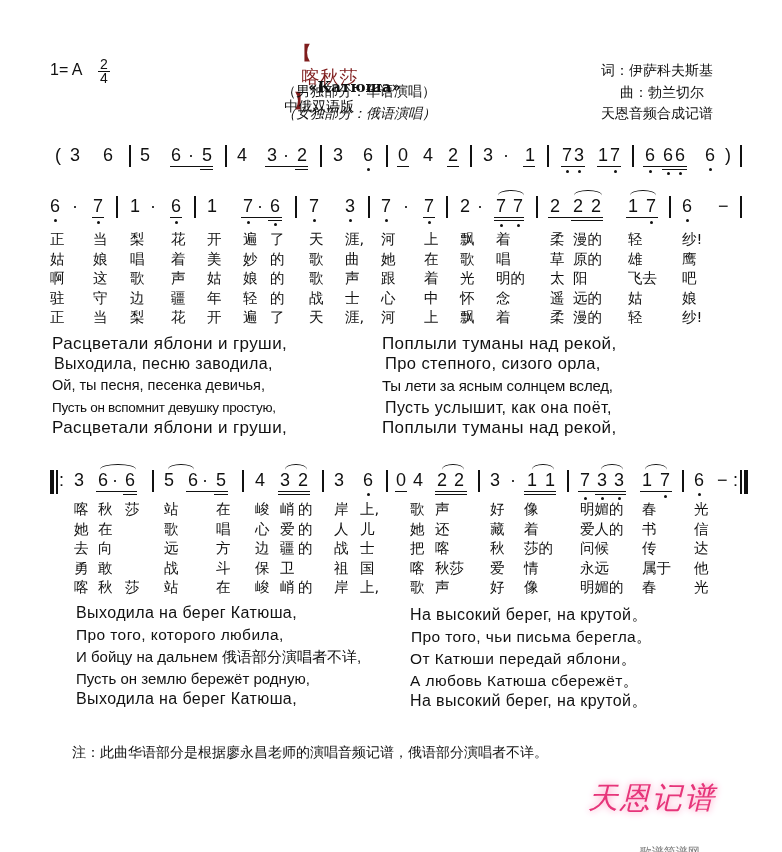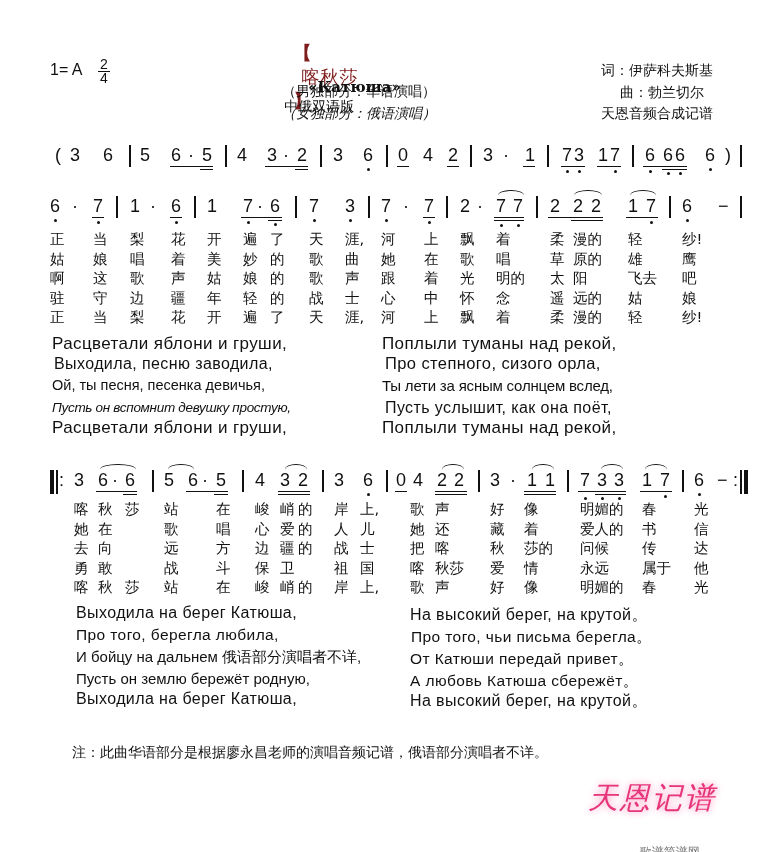--- a/index.html
+++ b/index.html
@@ -259,21 +259,21 @@
     <span class="lyric" style="left: 550px; top: 308px;">柔</span>
     <span class="lyric" style="left: 573px; top: 308px;">漫的</span>
     <span class="lyric" style="left: 628px; top: 308px;">轻</span>
     <span class="lyric" style="left: 682px; top: 308px;">纱!</span>
   </div>
 
 <div>
   <div class="ru" style="left:52px;top:333px;font-size:17px;">Расцветали яблони и груши,</div>
   <div class="ru" style="left:54px;top:353px;font-size:16px;">Выходила, песню заводила,</div>
   <div class="ru" style="left:52px;top:375px;font-size:14.5px;letter-spacing:0;">Ой, ты песня, песенка девичья,</div>
-  <div class="ru" style="left:52px;top:397px;font-size:13.5px;letter-spacing:-0.3px;font-style:italic;">Пусть он вспомнит девушку простую,</div>
+  <div class="ru" style="left:52px;top:397px;font-size:13.5px;letter-spacing:-0.3px;">Пусть он вспомнит девушку простую,</div>
   <div class="ru" style="left:52px;top:417px;font-size:17px;">Расцветали яблони и груши,</div>
 
   <div class="ru" style="left:382px;top:333px;font-size:17px;">Поплыли туманы над рекой,</div>
   <div class="ru" style="left:385px;top:353px;font-size:16.5px;">Про степного, сизого орла,</div>
   <div class="ru" style="left:382px;top:375px;font-size:15px;letter-spacing:-0.2px;">Ты лети за ясным солнцем вслед,</div>
   <div class="ru" style="left:385px;top:397px;font-size:16px;">Пусть услышит, как она поёт,</div>
   <div class="ru" style="left:382px;top:417px;font-size:17px;">Поплыли туманы над рекой,</div>
 </div>
 
 <div>
@@ -426,28 +426,28 @@
     <span class="lyric" style="left: 435px; top: 578px;">声</span>
     <span class="lyric" style="left: 490px; top: 578px;">好</span>
     <span class="lyric" style="left: 524px; top: 578px;">像</span>
     <span class="lyric" style="left: 580px; top: 578px;">明媚的</span>
     <span class="lyric" style="left: 642px; top: 578px;">春</span>
     <span class="lyric" style="left: 694px; top: 578px;">光</span>
   </div>
 
 <div>
   <div class="ru" style="left:76px;top:602px;font-size:16px;">Выходила на берег Катюша,</div>
-  <div class="ru" style="left:76px;top:624px;font-size:15.5px;">Про того, берегла любила,</div>
+  <div class="ru" style="left:76px;top:624px;font-size:15.5px;">Про того, которого любила,</div>
   <div class="ru" style="left:76px;top:646px;font-size:15px;letter-spacing:0;">И бойцу на дальнем 俄语部分演唱者不详,</div>
   <div class="ru" style="left:76px;top:668px;font-size:15px;letter-spacing:0;">Пусть он землю бережёт родную,</div>
   <div class="ru" style="left:76px;top:688px;font-size:16px;">Выходила на берег Катюша,</div>
 
   <div class="ru" style="left:410px;top:604px;font-size:16px;">На высокий берег, на крутой。</div>
   <div class="ru" style="left:411px;top:626px;font-size:15.5px;">Про того, чьи письма берегла。</div>
-  <div class="ru" style="left:410px;top:648px;font-size:15.5px;">От Катюши передай привет。</div>
+  <div class="ru" style="left:410px;top:648px;font-size:15.5px;">От Катюши передай яблони。</div>
   <div class="ru" style="left:410px;top:670px;font-size:15.5px;">А любовь Катюша сбережёт。</div>
   <div class="ru" style="left:410px;top:690px;font-size:16px;">На высокий берег, на крутой。</div>
 </div>
 
 <div class="abs note-text" style="left:72px;top:744px;">注：此曲华语部分是根据廖永昌老师的演唱音频记谱，俄语部分演唱者不详。</div>
 <div class="abs stamp" style="left:588px;top:778px;">天恩记谱</div>
 <div class="abs wm" style="left:632px;top:830px;">
   <span>歌谱简谱网</span>
   
 </div>

